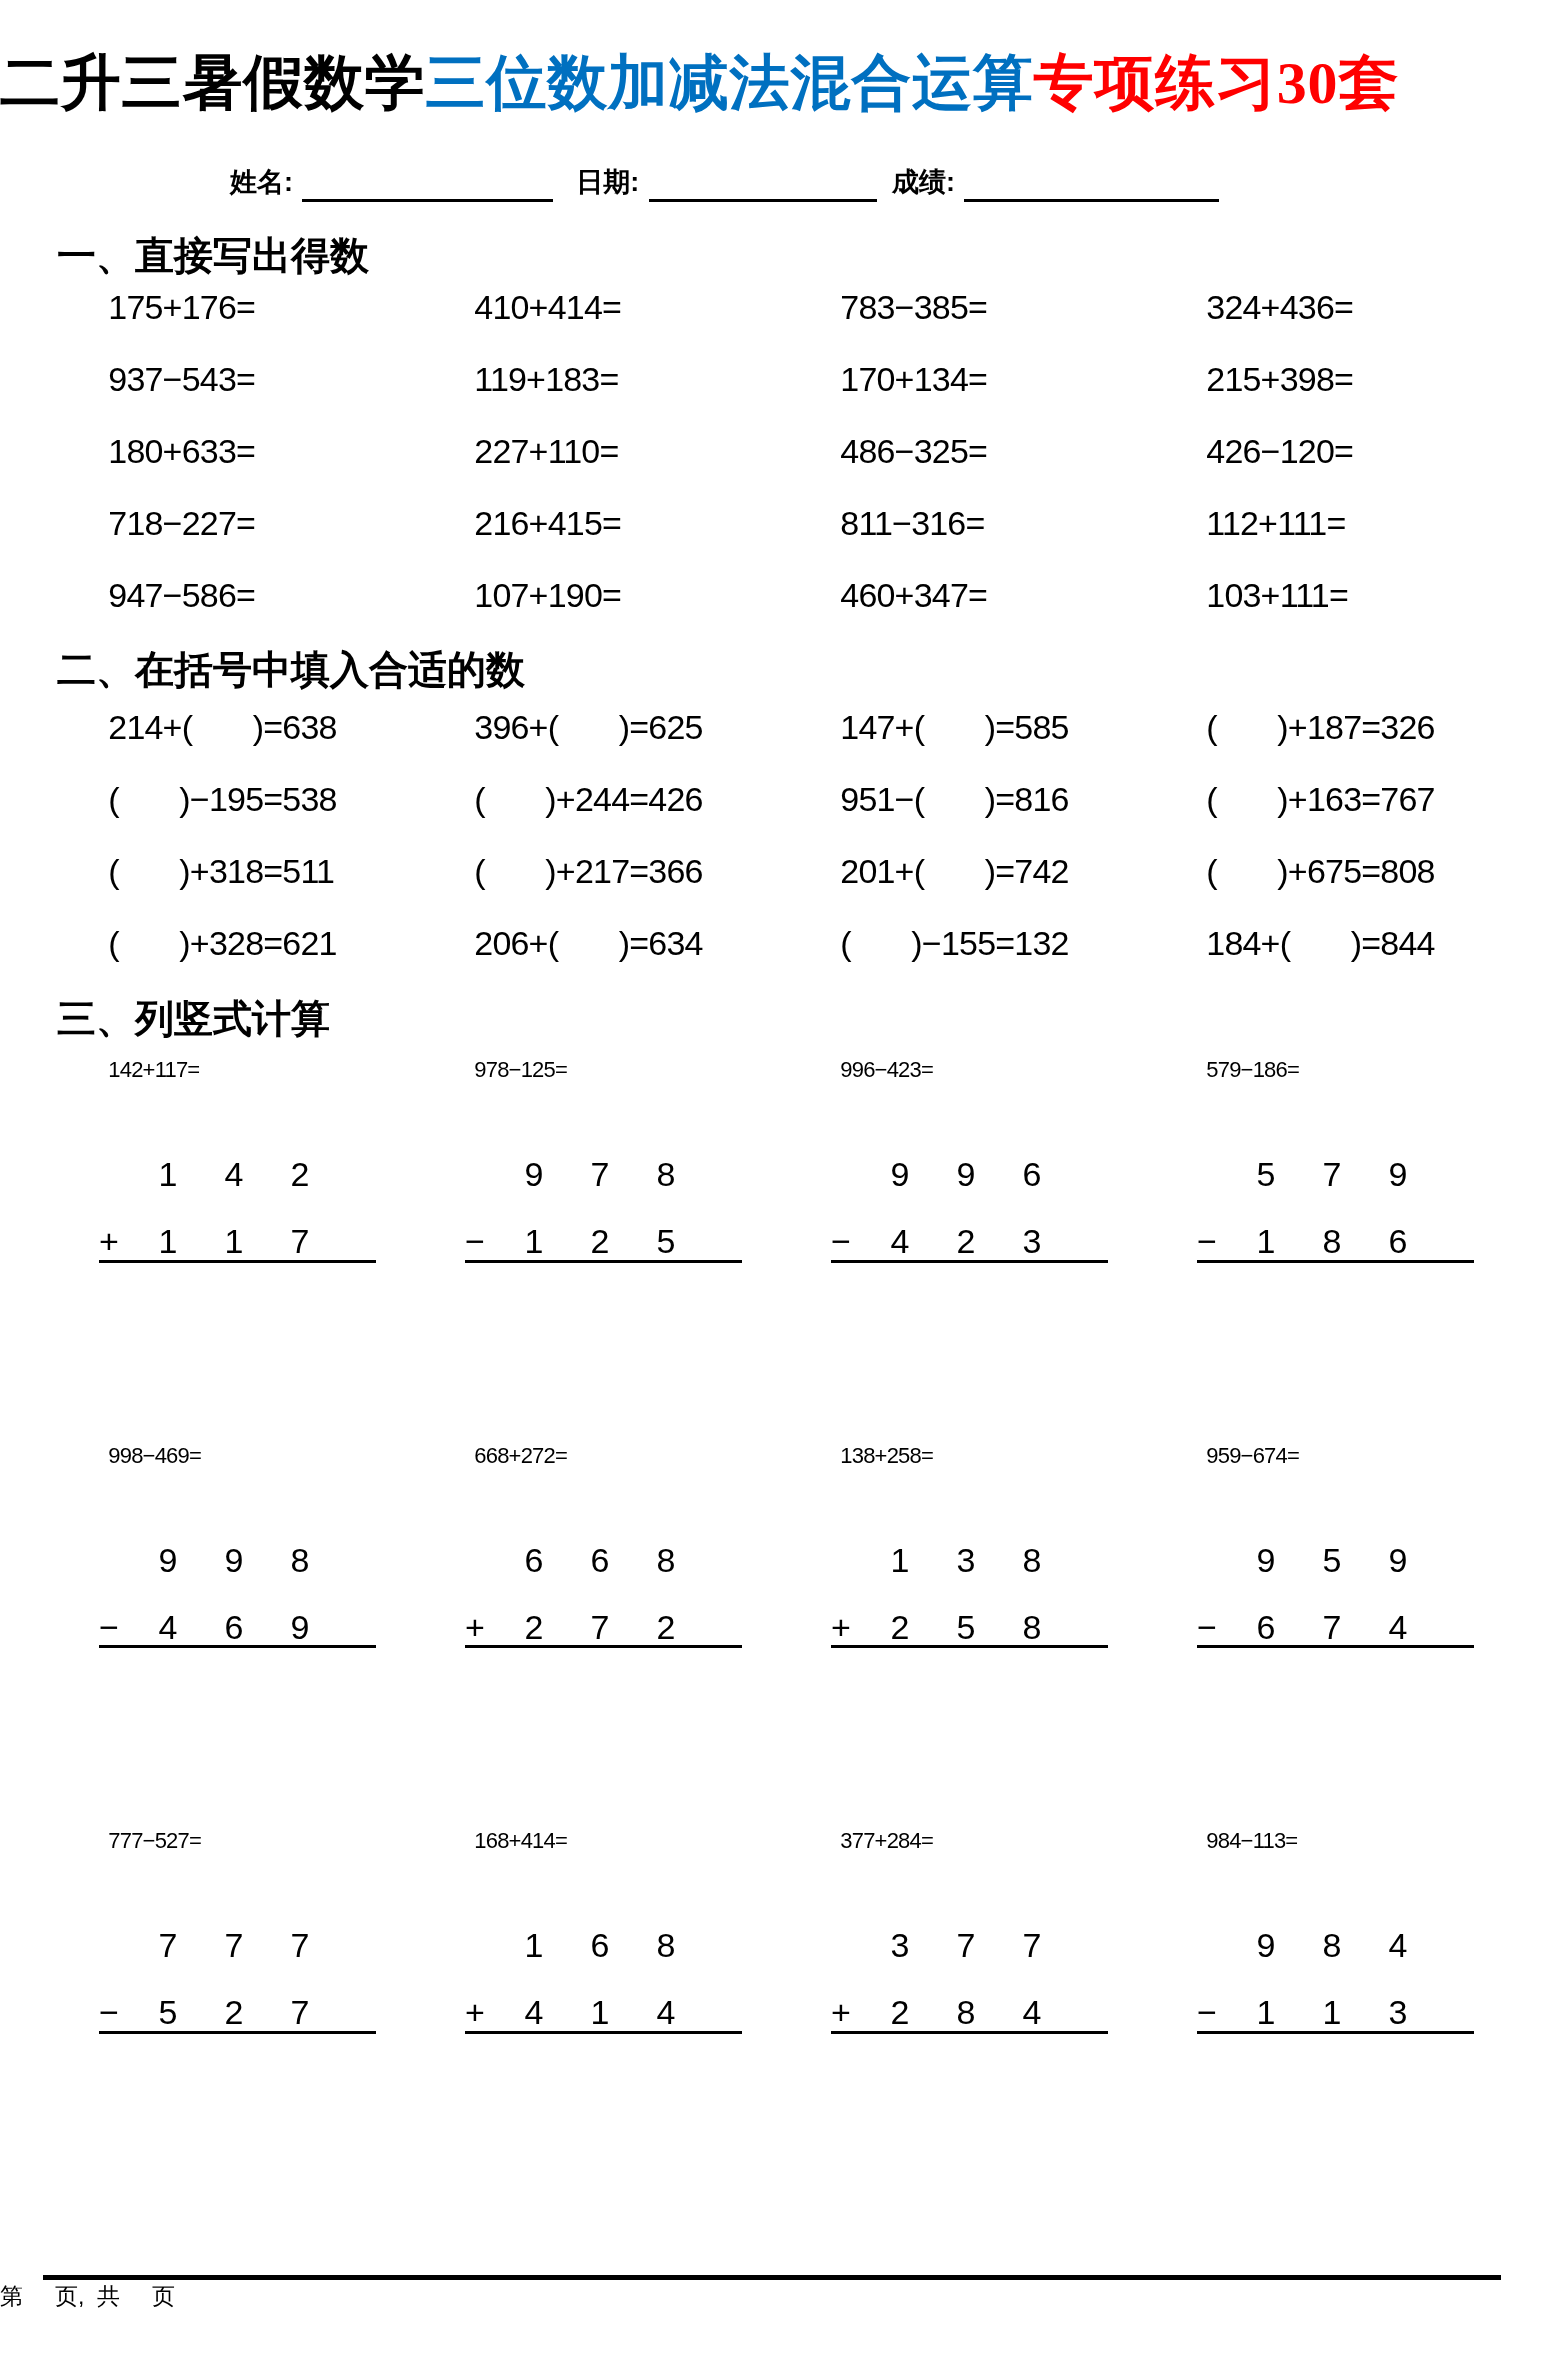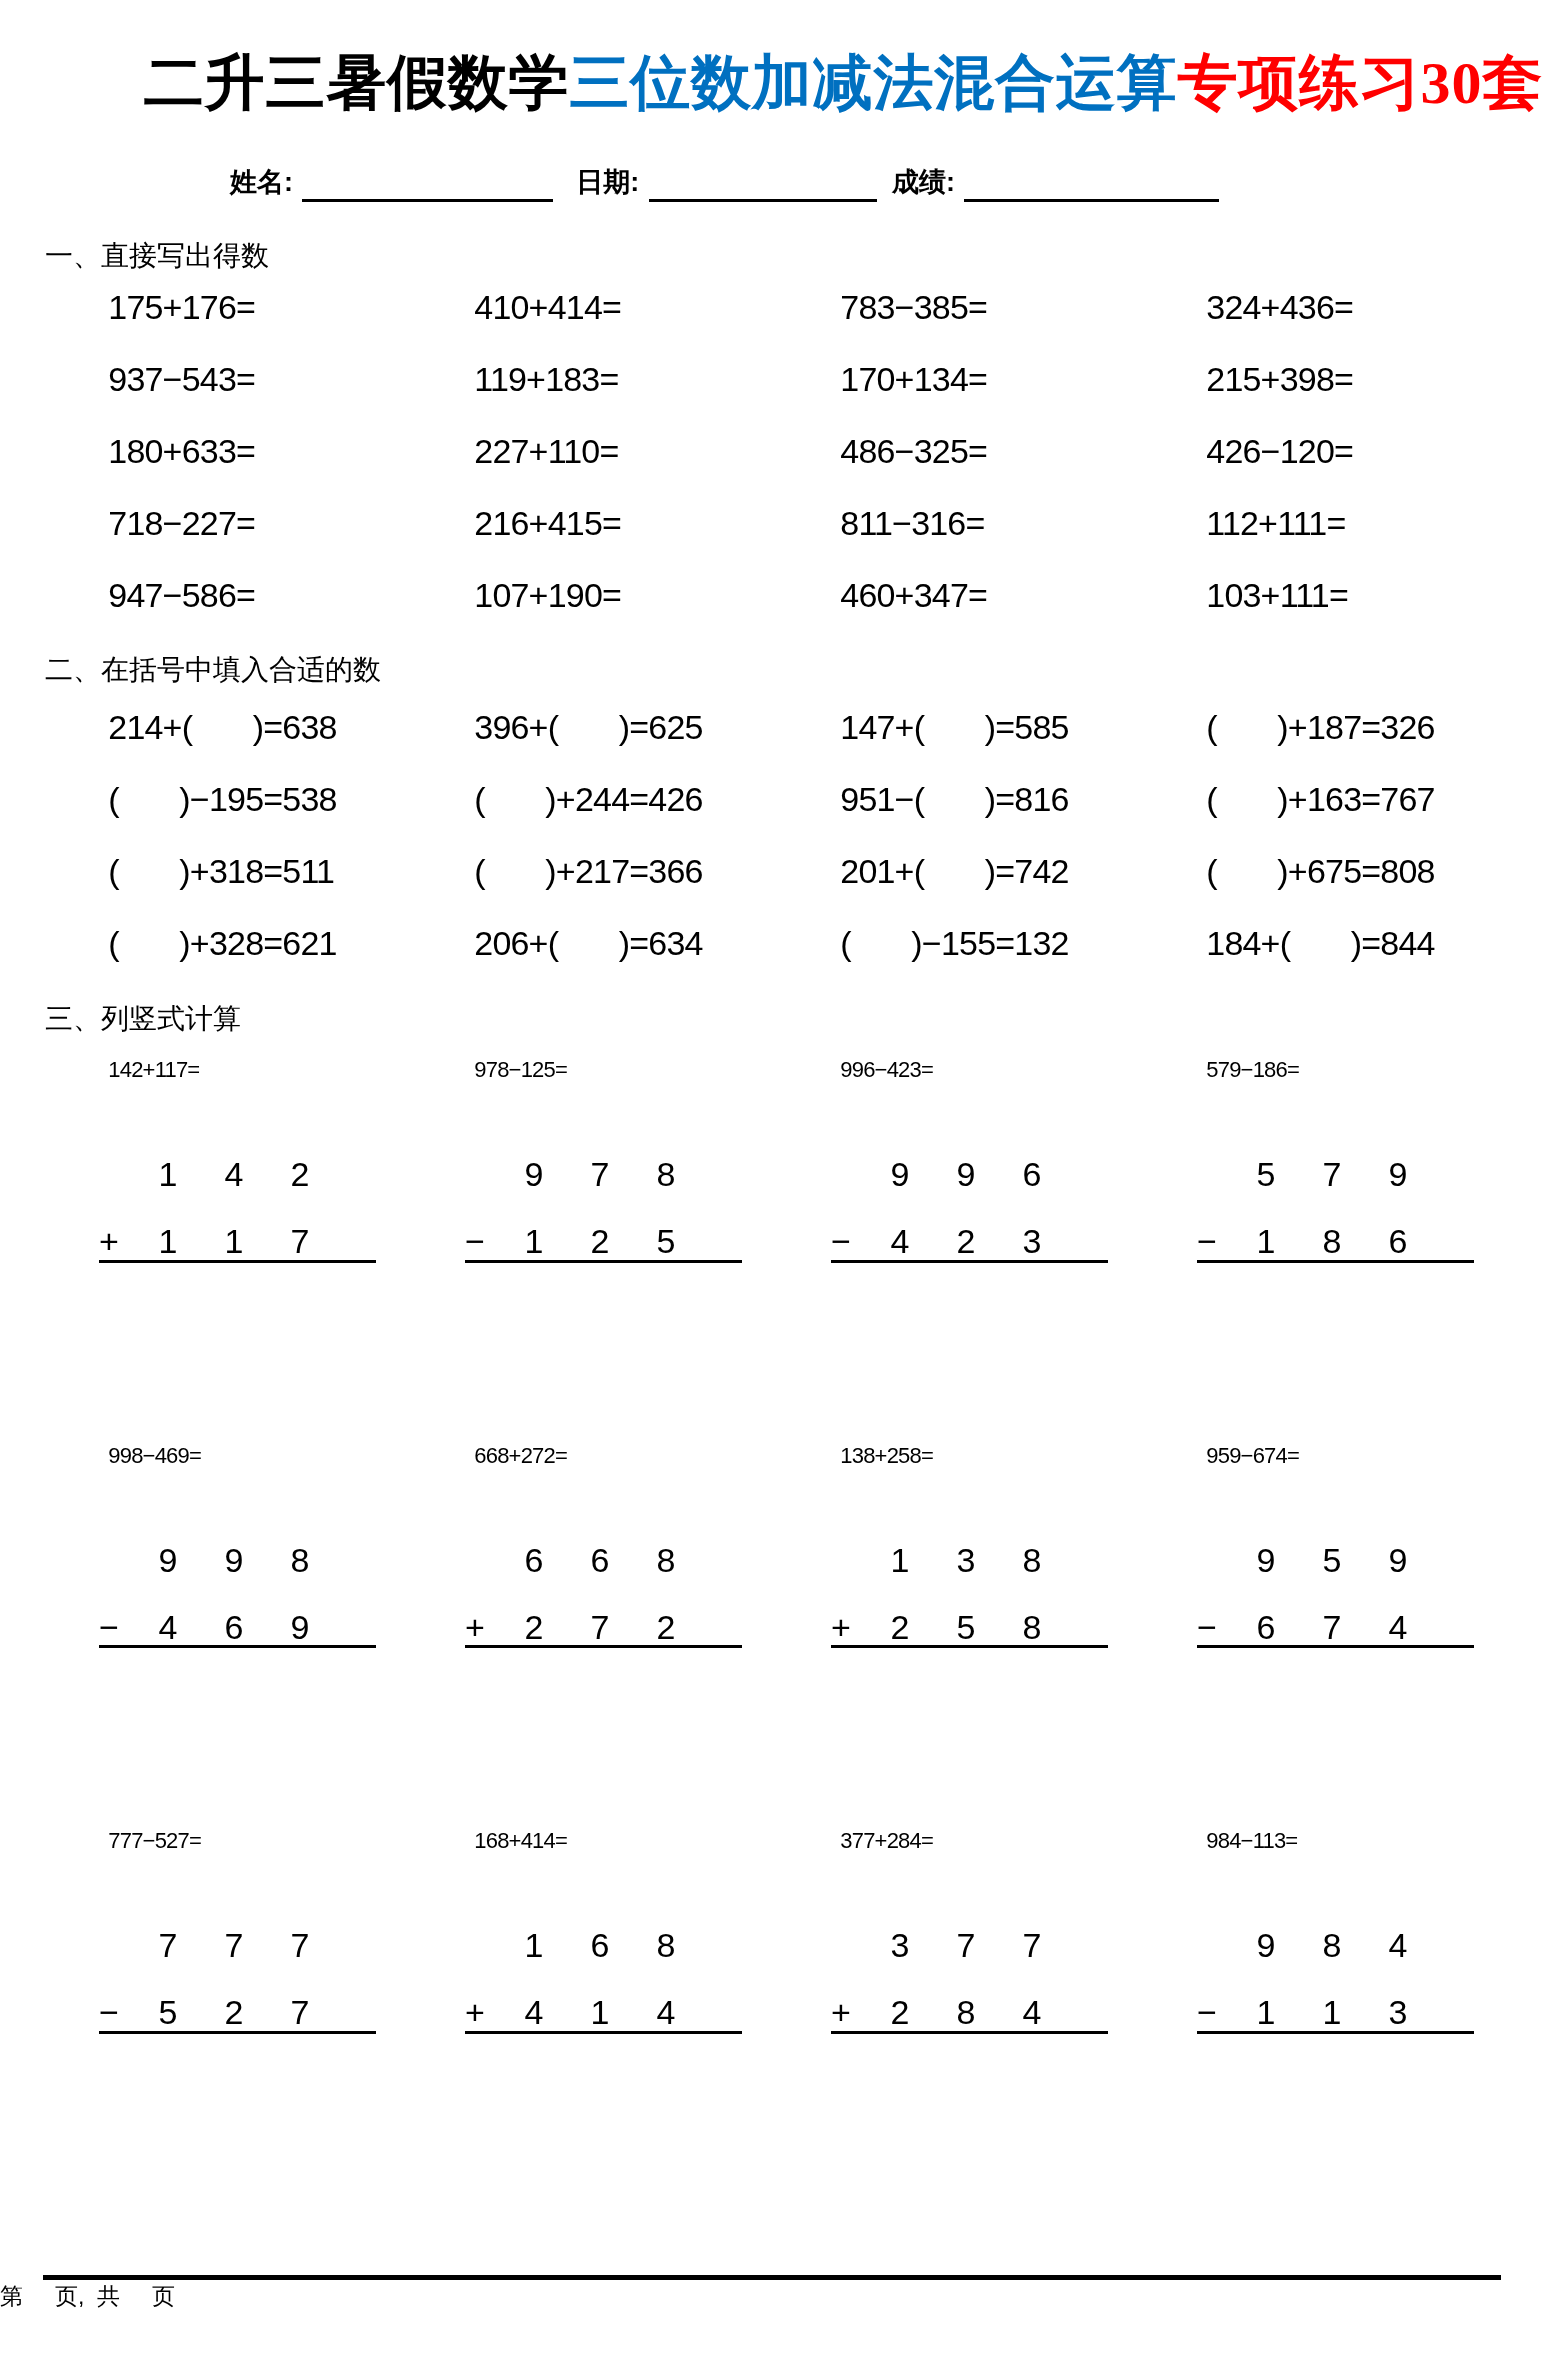--- a/index.html
+++ b/index.html
@@ -1,31 +1,31 @@
 <!DOCTYPE html>
 <html style="font-size:12.4px"><head>
 <meta charset="utf-8">
 <style>
   * { margin:0; padding:0; box-sizing:border-box; }
   html,body { background:#ffffff; color:#000; }
   body { width:1543px; height:2377px; font-family:"Liberation Sans", sans-serif; }
   .page { position:relative; width:1543px; height:2377px; overflow:hidden; background:#fff; }
 
-  .title { margin-top:48px; text-align:right; font-size:60px; line-height:70px;
+  .title { margin-top:48px; text-align:left; font-size:60px; line-height:70px;
            font-weight:bold; font-family:"Liberation Serif", serif; letter-spacing:0.8px; white-space:nowrap; }
 
   .student-line { margin-top:43px; padding-left:230px; display:flex; align-items:flex-end;
                   font-size:27px; font-weight:bold; height:42px; white-space:nowrap; }
   .student-line .lbl { line-height:42px; }
   .blank { display:inline-block; border-bottom:3.9px solid #000; height:34px; }
   .blank.b1 { width:251px; margin:0 23px 1.5px 9.3px; }
   .blank.b2 { width:228px; margin:0 15.5px 1.5px 9.3px; }
   .blank.b3 { width:255px; margin:0 0 1.5px 9.3px; }
 
-  .sec-heading { padding-left:45px; font-size:28px; font-weight:normal; line-height:40px; white-space:nowrap; }
+  .sec-heading { padding-left:57px; font-size:39px; font-weight:bold; line-height:40px; white-space:nowrap; }
   .h1 { margin-top:33px; }
   .h2 { margin-top:38px; }
   .h3 { margin-top:39px; }
 
   .grid { padding-left:99px; }
   .g1 { margin-top:14px; }
   .g2 { margin-top:20px; }
   .prob-row { display:grid; grid-template-columns:repeat(4, 366px); height:34px; margin-bottom:38px; }
   .prob-row:last-child { margin-bottom:0; }
   .prob { padding-left:9.3px; font-size:34px; line-height:34px; letter-spacing:-0.8px; white-space:pre; }

